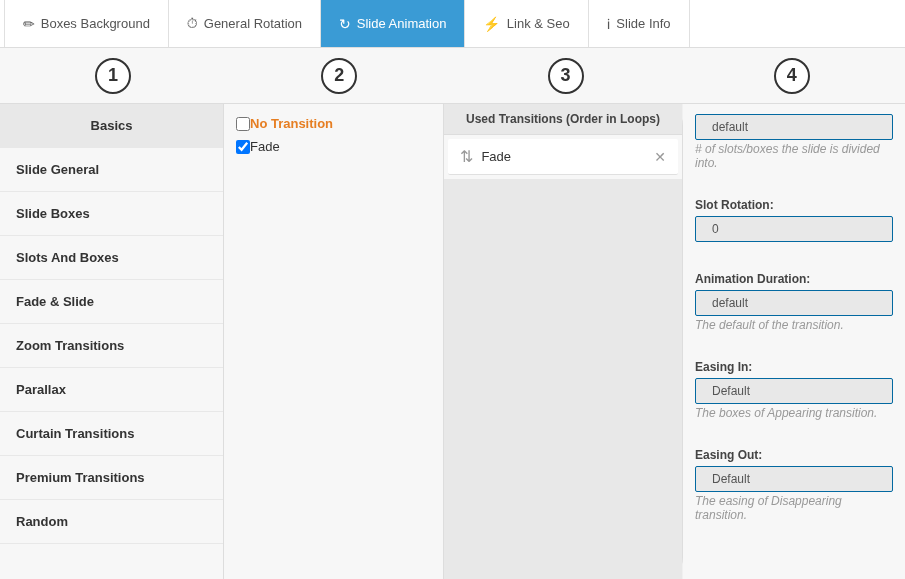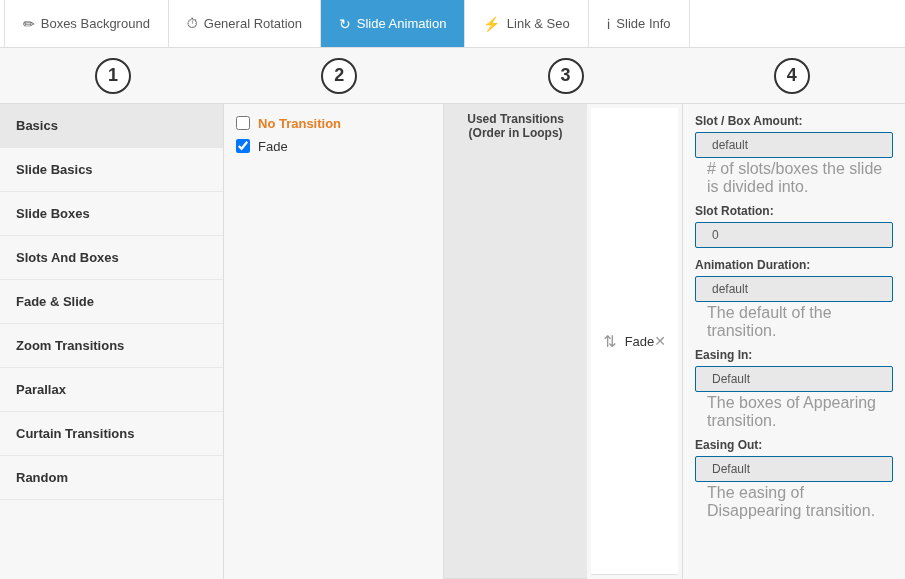--- a/index.html
+++ b/index.html
@@ -77,47 +77,48 @@
     .sidebar-item {
       padding: 14px 16px;
       border-bottom: 1px solid #e8e8e8;
       cursor: pointer;
       font-weight: bold;
       color: #333;
       font-size: 13px;
     }
     .sidebar-item.active {
       background: #e8e8e8;
+      text-align: center;
     }
 
     
     .col2 {
       width: 220px;
       background: #f7f7f7;
       border-right: 1px solid #ddd;
       padding: 12px;
     }
     .transition-item {
       display: flex;
-      align-items: flex-start;
-      gap: 8px;
+      align-items: flex-end;
       margin-bottom: 8px;
       font-size: 13px;
       color: #333;
     }
     .transition-item.highlighted { color: #e67e22; font-weight: bold; }
     .transition-item input[type="checkbox"] { width: 14px; height: 14px; }
 
     
     .col3 {
       flex: 1;
       background: #f7f7f7;
       border-right: 1px solid #ddd;
       display: flex;
-      flex-direction: row;
+      flex-direction: column;
+      border-radius: 21px;
     }
     .col3-header {
       background: #e8e8e8;
       border-bottom: 1px solid #ddd;
       padding: 8px 12px;
       font-weight: bold;
       font-size: 12px;
       text-align: center;
       color: #444;
     }
@@ -155,38 +156,38 @@
       width: 222px;
       background: #f7f7f7;
       padding: 10px 12px;
       overflow-y: auto;
     }
     .setting-label {
       font-size: 12px;
       font-weight: bold;
       color: #444;
       margin-bottom: 4px;
-      margin-top: 8px;
+      margin-top: 28px;
     }
     .setting-label:first-child { margin-top: 0; }
     .setting-input {
       width: 100%;
       background: #e8e8e8;
       border: 1px solid #0369a1;
       padding: 5px 16px;
       font-size: 12px;
       color: #555;
       border-radius: 2px;
       margin-bottom: 2px;
     }
     .setting-help {
-      font-size: 16px;
+      font-size: 12px;
       color: #999;
+      font-style: italic;
       margin-bottom: 2px;
-      margin-left: 12px;
     }
   </style>
 </head>
 <body>
 
 <div class="top-nav">
   <div class="nav-tab">
     <span class="tab-icon">✏</span>
     <span>Boxes Background</span>
   </div>
@@ -223,39 +224,42 @@
   </div>
 </div>
 
 <div class="main-content">
 
   <div class="col1">
     <div class="sidebar-item active">
       <span>Basics</span>
     </div>
     <div class="sidebar-item">
-      <span>Slide Basics</span>
+      <span>Slide General</span>
     </div>
     <div class="sidebar-item">
       <span>Slide Boxes</span>
     </div>
     <div class="sidebar-item">
       <span>Slots And Boxes</span>
     </div>
     <div class="sidebar-item">
       <span>Fade &amp; Slide</span>
     </div>
     <div class="sidebar-item">
       <span>Zoom Transitions</span>
     </div>
     <div class="sidebar-item">
       <span>Parallax</span>
     </div>
     <div class="sidebar-item">
       <span>Curtain Transitions</span>
+    </div>
+    <div class="sidebar-item">
+      <span>Premium Transitions</span>
     </div>
     <div class="sidebar-item">
       <span>Random</span>
     </div>
   </div>
 
   <div class="col2">
     <div class="transition-item highlighted">
       <input type="checkbox" style="">
       <span>No Transition</span>
@@ -273,21 +277,20 @@
     <div class="used-transition-row">
       <span class="sort-handle">⇅</span>
       <span class="trans-name">Fade</span>
       <span class="remove-btn">✕</span>
     </div>
     <div class="col3-body"></div>
   </div>
 
   <div class="col4">
 
-    <div class="setting-label">Slot / Box Amount:</div>
     <input class="setting-input" type="text" value="default" style="">
     <div class="setting-help"># of slots/boxes the slide is divided into.</div>
 
     <div class="setting-label">Slot Rotation:</div>
     <input class="setting-input" type="text" value="0" style="">
 
     <div class="setting-label">Animation Duration:</div>
     <input class="setting-input" type="text" value="default" style="">
     <div class="setting-help">The default of the transition.</div>
 

